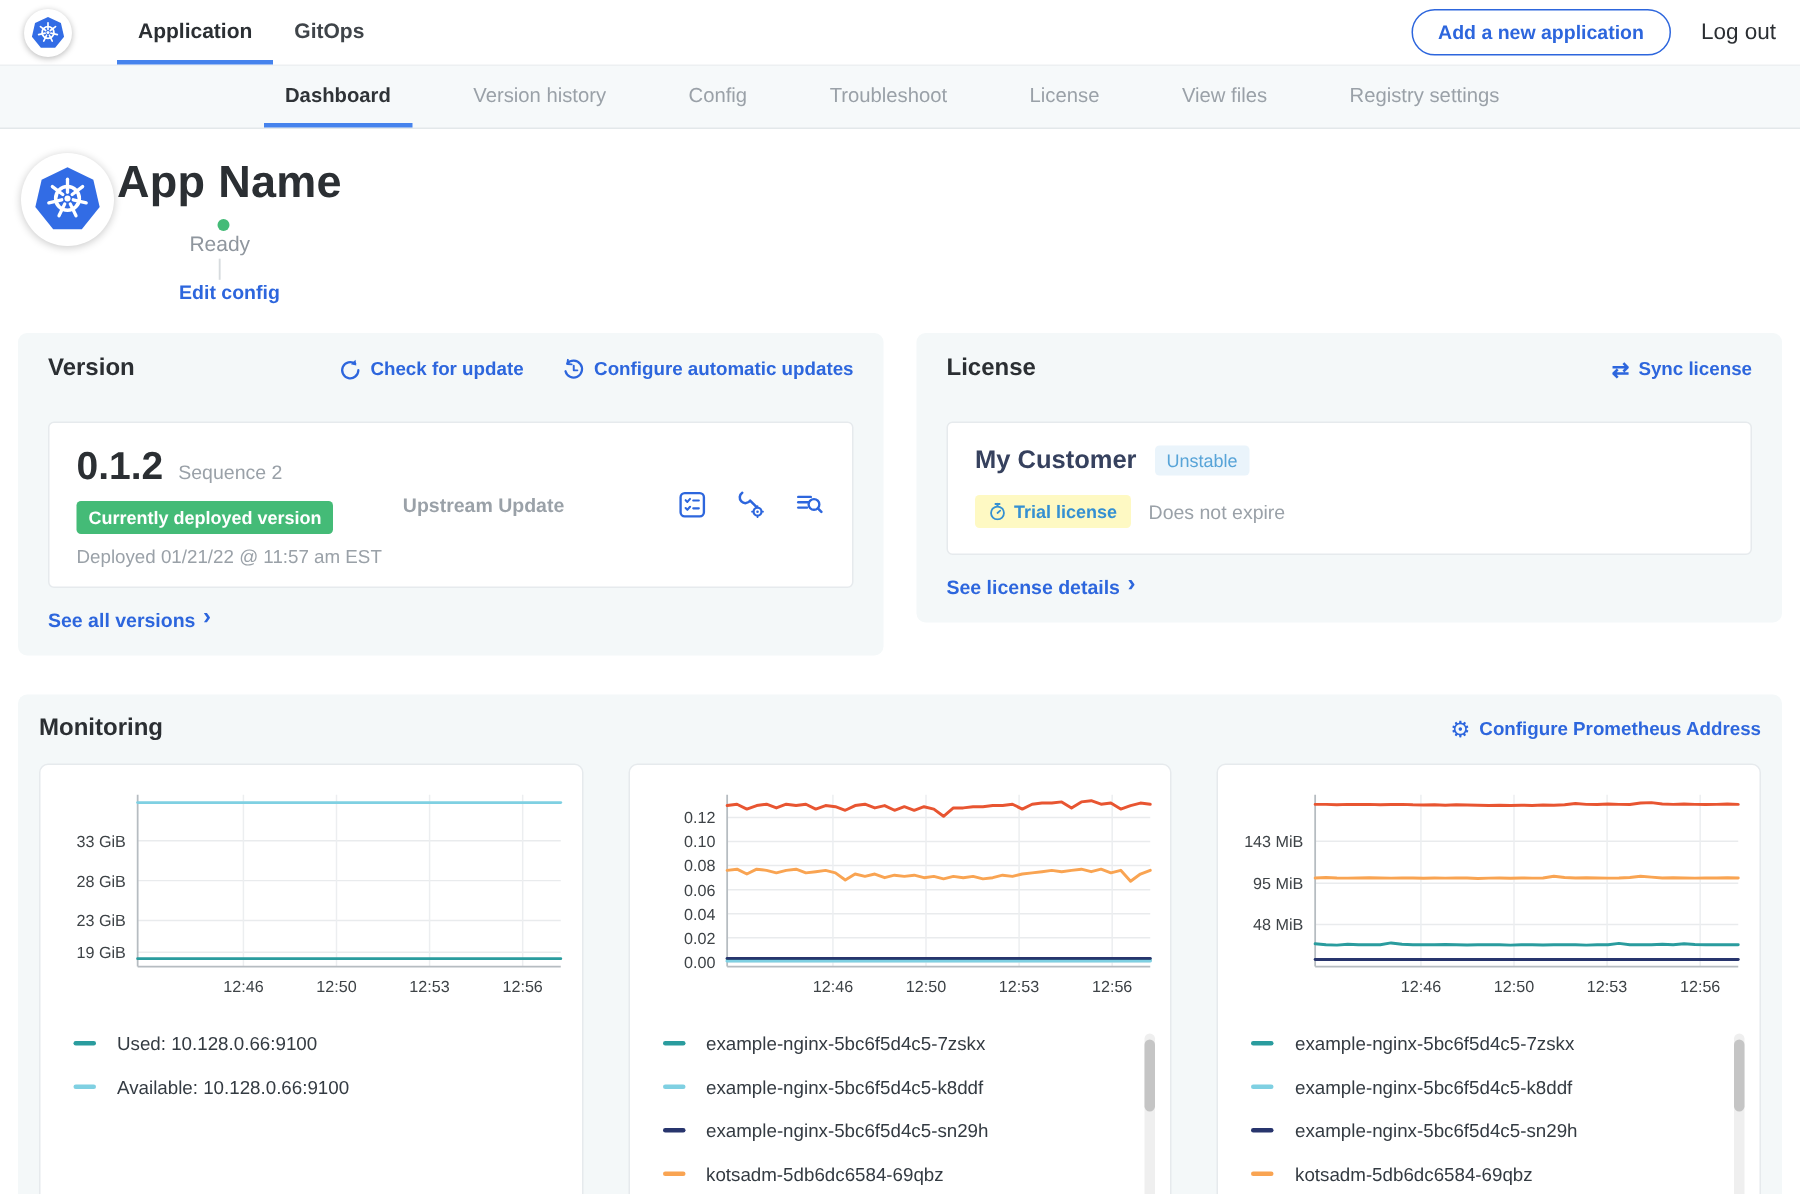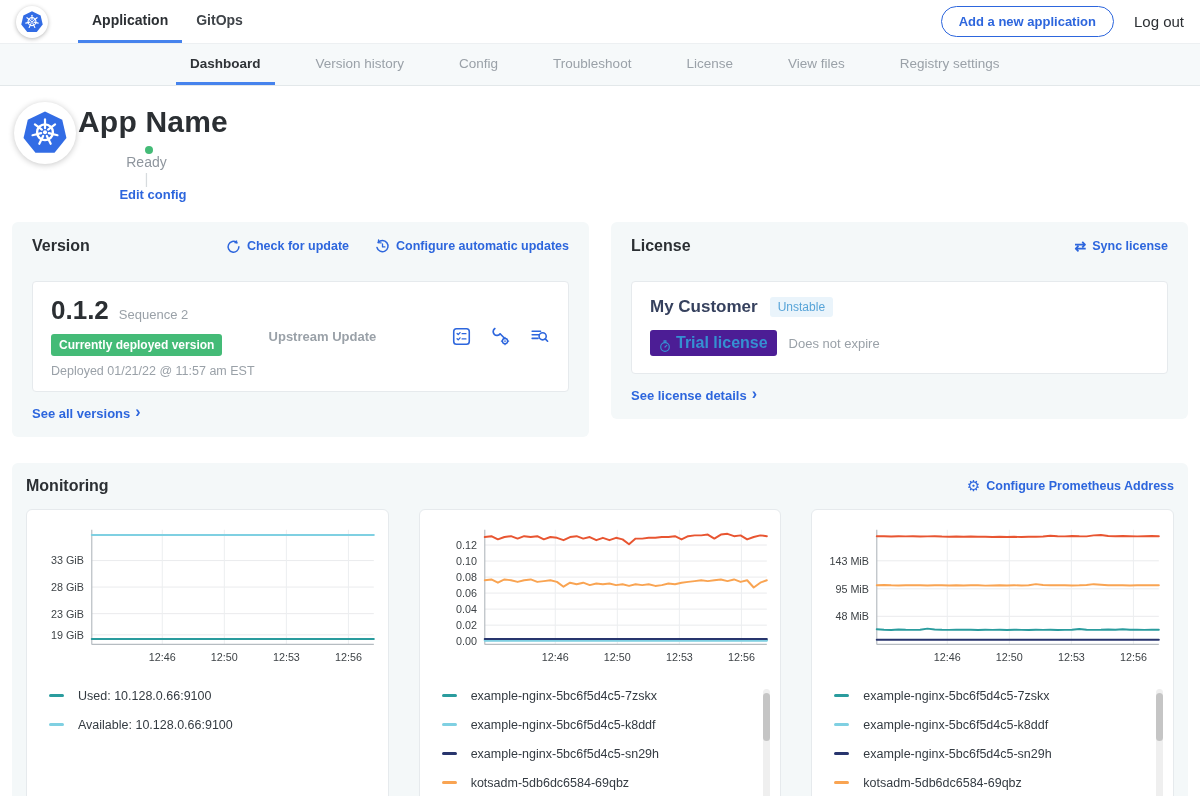--- a/index.html
+++ b/index.html
@@ -50,21 +50,21 @@
   .v-mid { flex:1; padding-left:14px; font-size:13px; font-weight:700; color:#9aa1a8; }
   .v-icons { display:flex; gap:18px; align-items:center; }
   .v-icons .act-icon { cursor:pointer; display:flex; }
   .see-link { margin-top:13px; font-size:13px; font-weight:700; color:#2d66dd; display:flex; align-items:center; gap:5px; cursor:pointer; }
   .chev { font-size:16px; font-weight:700; line-height:1; transform:translateY(-1px); }
 
   .cust-row { display:flex; align-items:center; }
   .cust-name { font-size:17px; font-weight:700; color:#36415e; }
   .chan-badge { margin-left:12px; background:#eaf4fb; color:#58a4d8; font-size:12px; padding:3px 8px; border-radius:3px; }
   .lic-row { margin-top:13px; display:flex; align-items:center; }
-  .trial-badge { background:#4c1d95; color:#3590d2; font-weight:700; font-size:16px; padding:4px 9px; border-radius:3px; display:flex; gap:5px; align-items:flex-end; }
+  .trial-badge { background:#fef9c3; color:#3590d2; font-weight:700; font-size:12px; padding:4px 9px; border-radius:3px; display:flex; gap:5px; align-items:center; }
   .expiry { margin-left:12px; color:#9aa1a8; font-size:13px; }
 
   
   .monitoring { margin:26px 12px 12px; background:#f4f8f9; border-radius:6px; padding:14px 14px 18px; }
   .mon-head { display:flex; align-items:center; }
   .charts { display:flex; gap:30px; margin-top:14px; }
   .chart-card { flex:1; background:#fff; border:1px solid #e6eaed; border-radius:6px; padding:10px 6px 12px; }
   .chart-card svg.plot { width:100%; display:block; }
   .legend { margin:12px 0 0 16px; position:relative; min-height:124px; padding-right:24px; }
   .legend-item { display:flex; align-items:center; margin-bottom:15px; }

